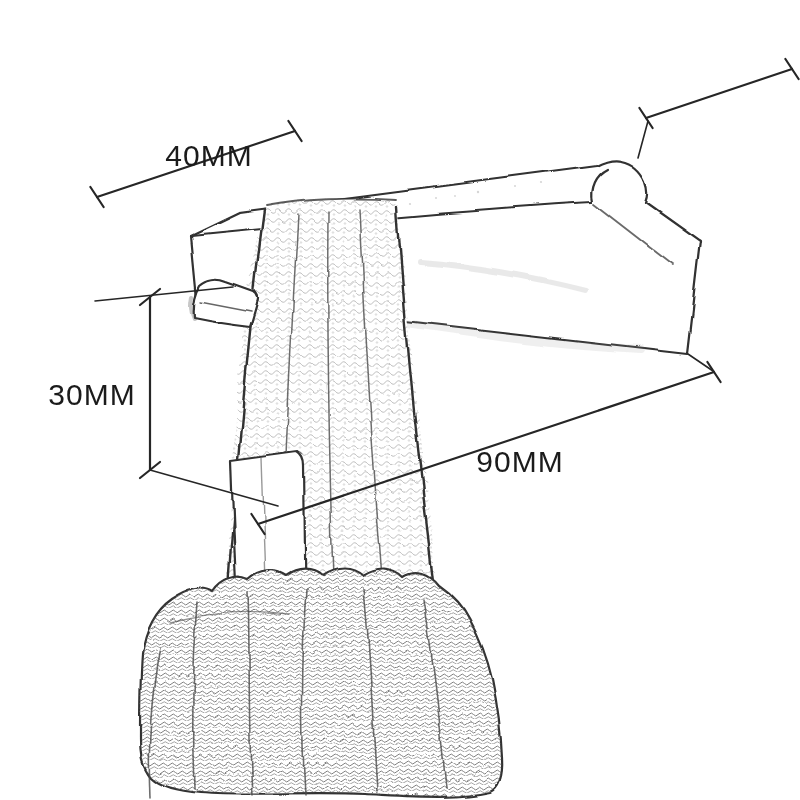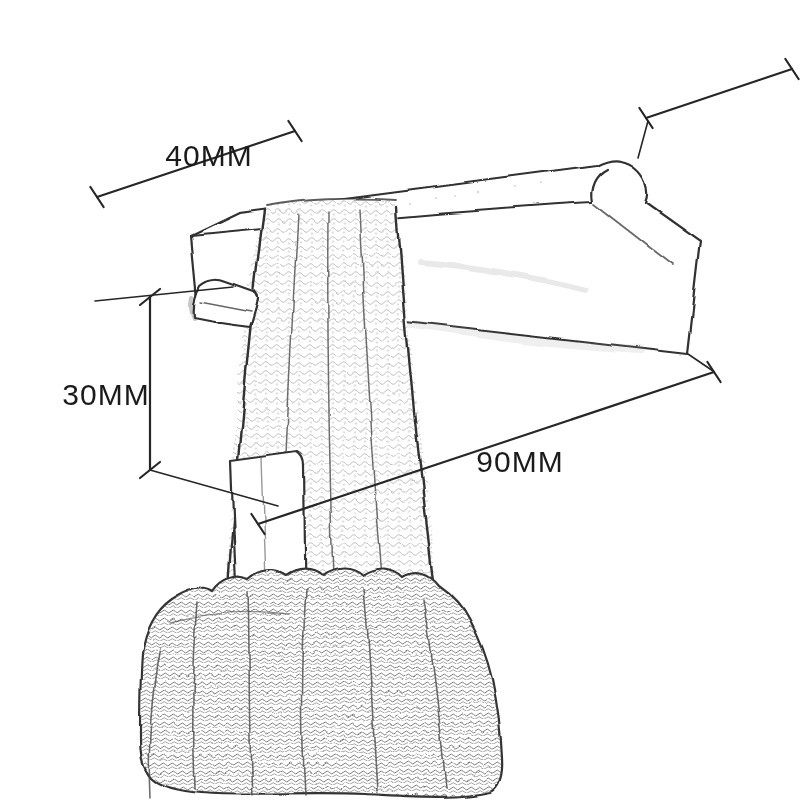--- a/index.html
+++ b/index.html
@@ -157,17 +157,17 @@
         <line x1="251.4" y1="514" x2="264.6" y2="534"></line>
         <line x1="707.4" y1="362" x2="720.6" y2="382"></line>
         <line x1="688" y1="354" x2="713" y2="371" stroke-width="1.6"></line>
       </g>
     </g>
   </svg>
 
   <div class="dim-label" style="left:209px; top:156px;">40MM</div>
 
 
-  <div class="dim-label" style="left:106px; top:395px;text-align:right;">30MM</div>
+  <div class="dim-label" style="left:92px; top:395px;text-align:right;">30MM</div>
 
   <div class="dim-label" style="left:520px; top:462px;">90MM</div>
 
 </div>
 
 </body></html>

